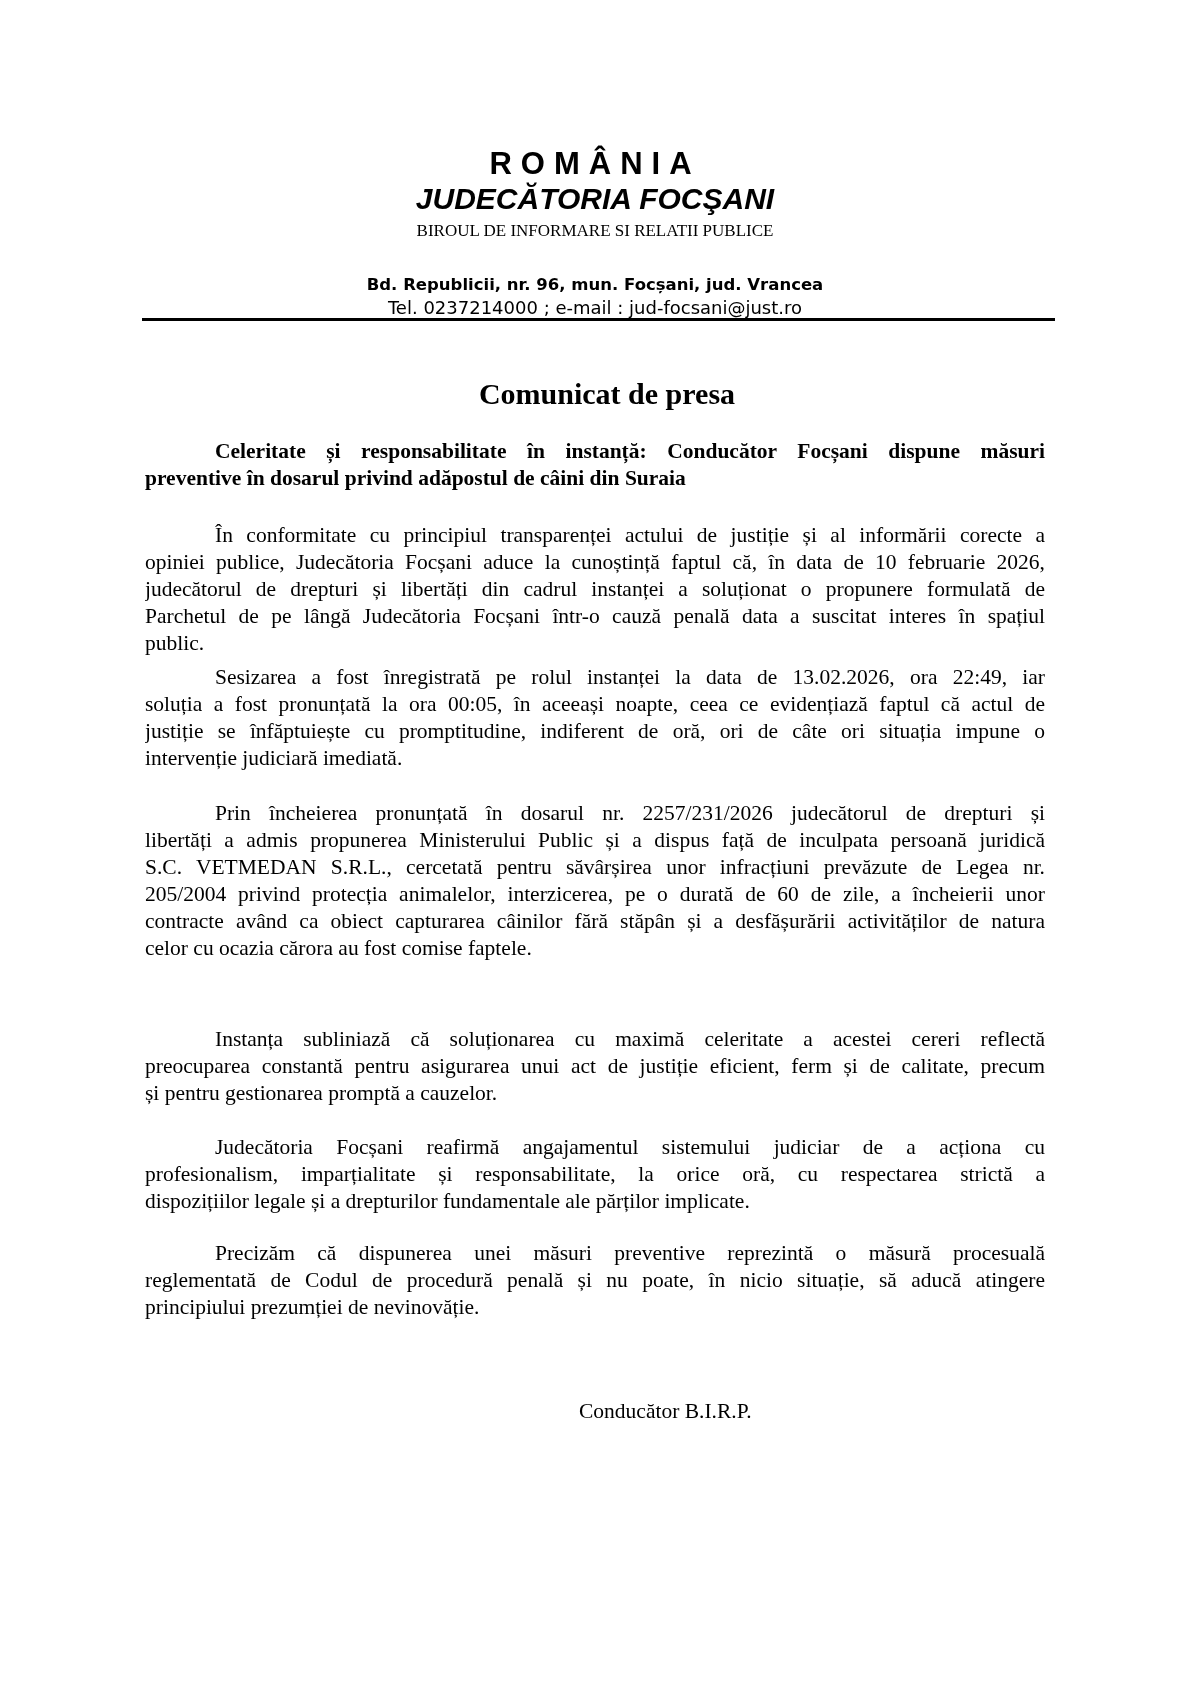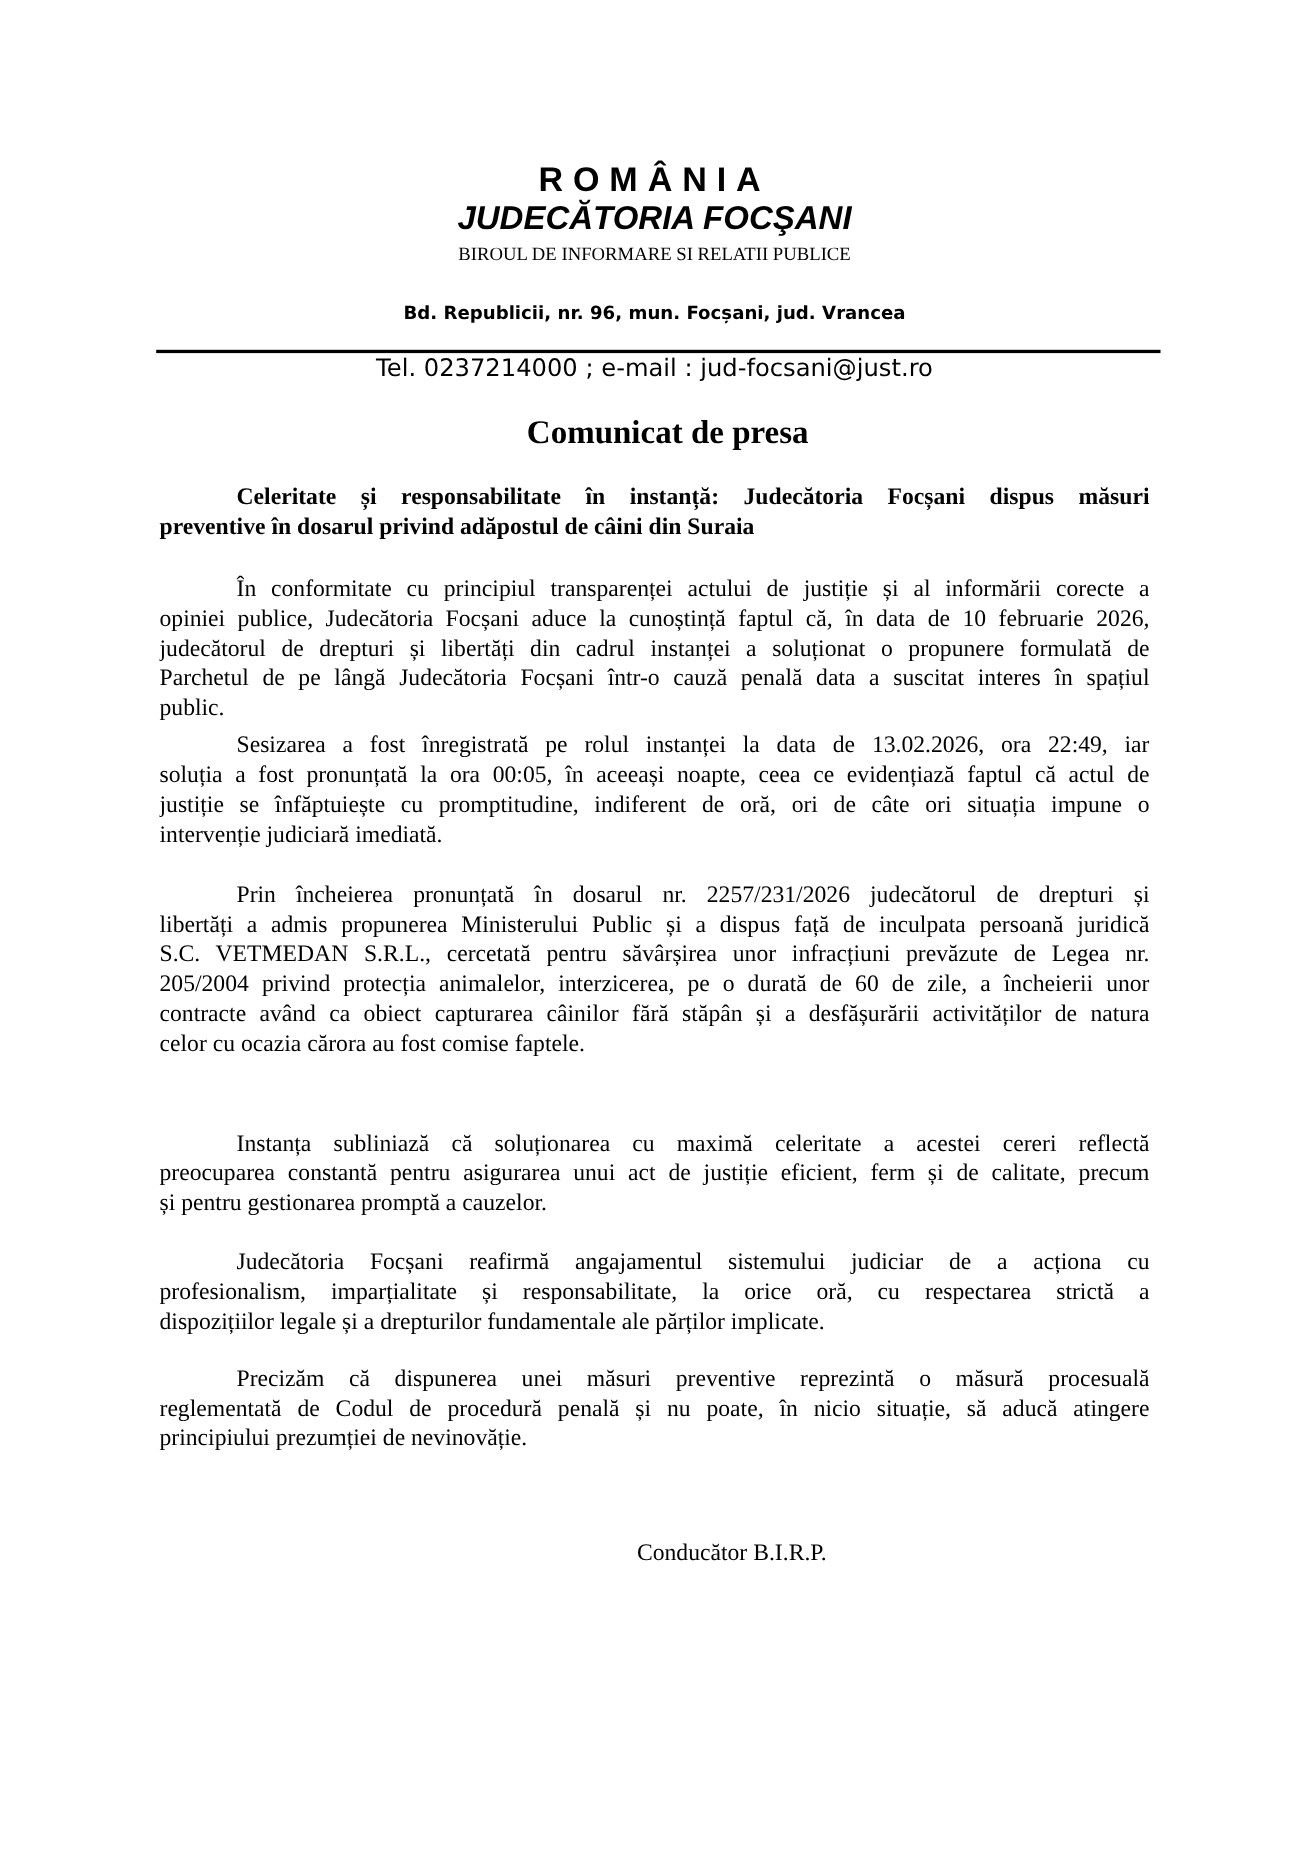--- a/index.html
+++ b/index.html
@@ -3,21 +3,21 @@
 <meta charset="utf-8">
 <style>
   html, body { margin: 0; padding: 0; background: #ffffff; }
   body { width: 1190px; height: 1683px; position: relative; overflow: hidden; color: #000; }
   .page { position: absolute; left: 0; top: 0; width: 1038px; height: 1683px; }
   .hdr { position: absolute; left: 0; width: 1190px; text-align: center; white-space: nowrap; }
   .country { top: 146px; font-family: "Liberation Sans", sans-serif; font-weight: bold; font-size: 31px; letter-spacing: 9px; }
   .court { top: 182px; font-family: "Liberation Sans", sans-serif; font-weight: bold; font-style: italic; font-size: 30px; }
   .office { top: 221px; font-family: "Liberation Serif", serif; font-weight: normal; font-size: 17px; }
   .address { top: 275px; font-family: "DejaVu Sans", sans-serif; font-weight: bold; font-size: 16.5px; }
-  .contact { top: 297px; font-family: "DejaVu Sans", sans-serif; font-size: 22px; margin-top: 26px; }
+  .contact { top: 297px; font-family: "DejaVu Sans", sans-serif; font-size: 18px; }
   .rule { position: absolute; left: 142px; top: 318px; width: 913px; height: 3px; background: #000; }
   .title { top: 377px; font-family: "Liberation Serif", serif; font-weight: bold; font-size: 30px; padding-left: 12px; }
   .block { position: absolute; left: 145px; width: 900px; font-family: "Liberation Serif", serif; font-size: 21.5px; }
   .block .ln { display: block; height: 27px; line-height: 27px; white-space: nowrap; }
   .block .ln.j { text-align: justify; text-align-last: justify; white-space: normal; overflow: hidden; }
   .block .ln.ind { padding-left: 70px; }
   .headline { font-weight: bold; }
   .signature { position: absolute; left: 579px; top: 1399px; font-family: "Liberation Serif", serif; font-size: 21.5px; white-space: nowrap; }
 </style>
 </head>
@@ -27,21 +27,21 @@
   <div class="hdr country">ROMÂNIA</div>
   <div class="hdr court">JUDECĂTORIA FOCŞANI</div>
   <div class="hdr office">BIROUL DE INFORMARE SI RELATII PUBLICE</div>
   <div class="hdr address">Bd. Republicii, nr. 96, mun. Focșani, jud. Vrancea</div>
   <div class="hdr contact">Tel. 0237214000 ; e-mail : jud-focsani@just.ro</div>
   <div class="rule"></div>
 
   <div class="hdr title">Comunicat de presa</div>
 
   <div class="block headline" style="top:438px">
-    <span class="ln j ind">Celeritate și responsabilitate în instanță: Judecătoria Focșani dispus măsuri</span>
+    <span class="ln j ind">Celeritate și responsabilitate în instanță: Conducător Focșani dispune măsuri</span>
     <span class="ln">preventive în dosarul privind adăpostul de câini din Suraia</span>
   </div>
 
   <div class="block" style="top:522px">
     <span class="ln j ind">În conformitate cu principiul transparenței actului de justiție și al informării corecte a</span>
     <span class="ln j">opiniei publice, Judecătoria Focșani aduce la cunoștință faptul că, în data de 10 februarie 2026,</span>
     <span class="ln j">judecătorul de drepturi și libertăți din cadrul instanței a soluționat o propunere formulată de</span>
     <span class="ln j">Parchetul de pe lângă Judecătoria Focșani într-o cauză penală data a suscitat interes în spațiul</span>
     <span class="ln">public.</span>
   </div>

